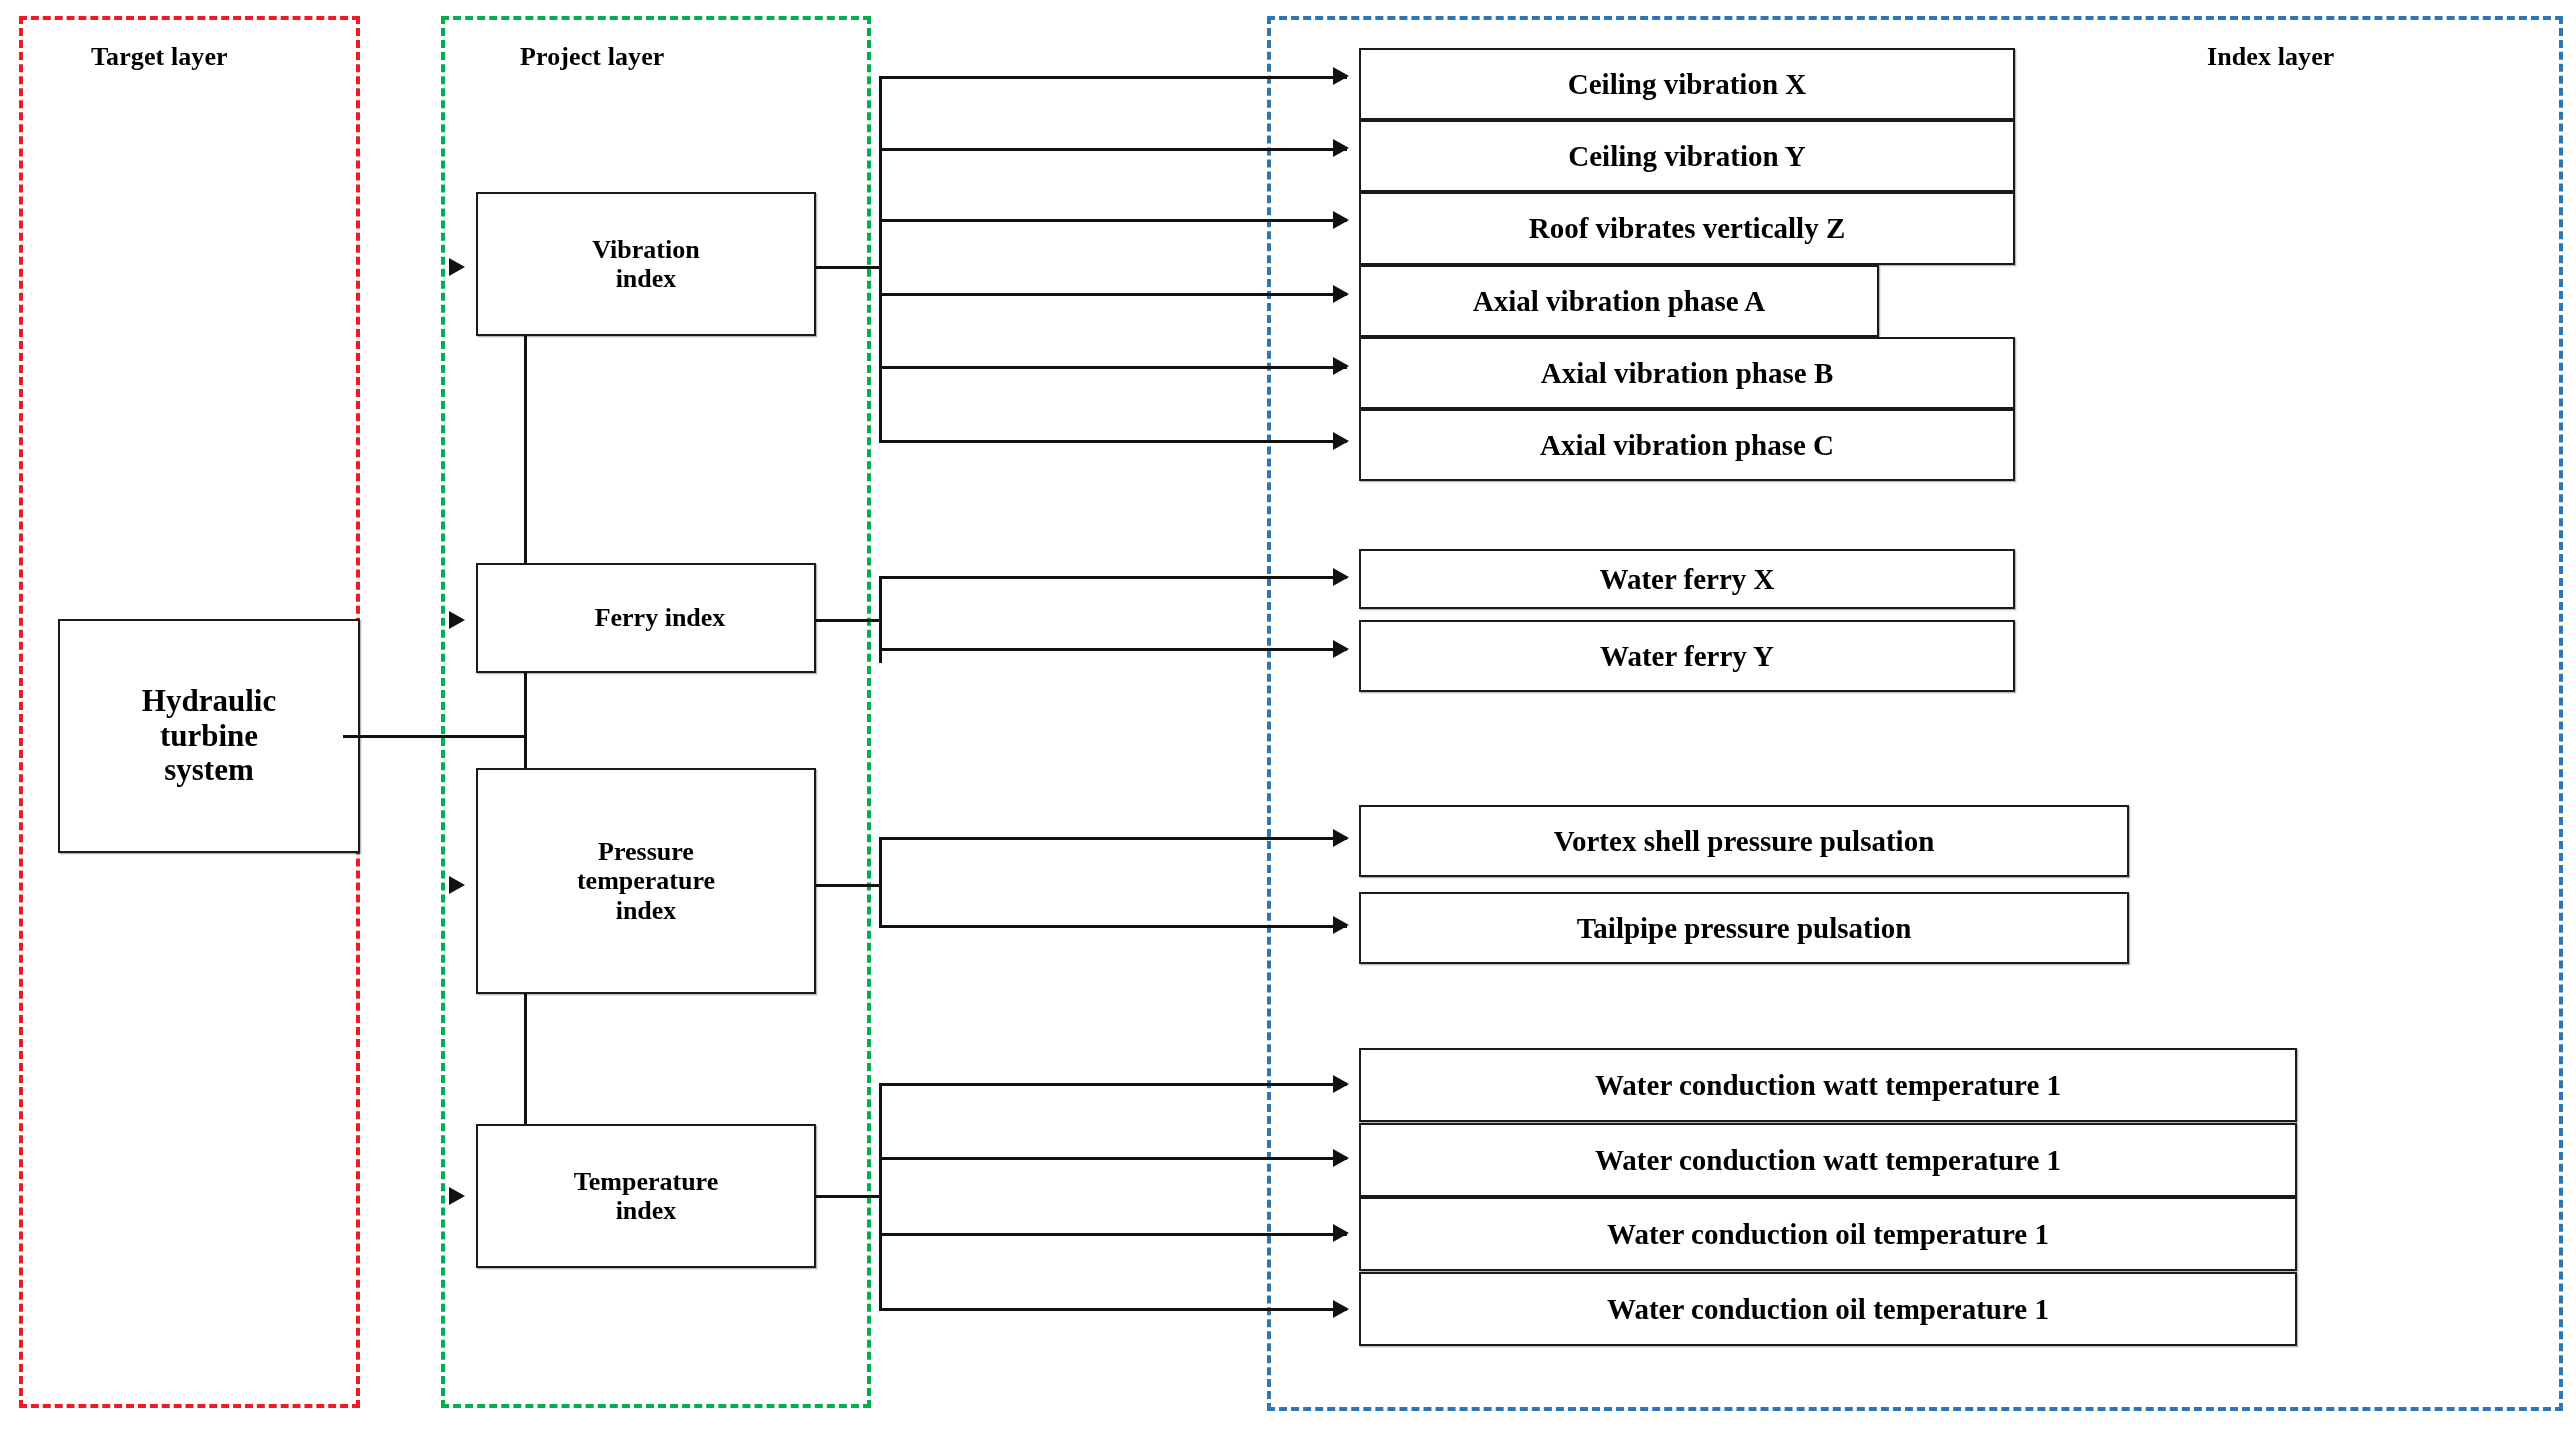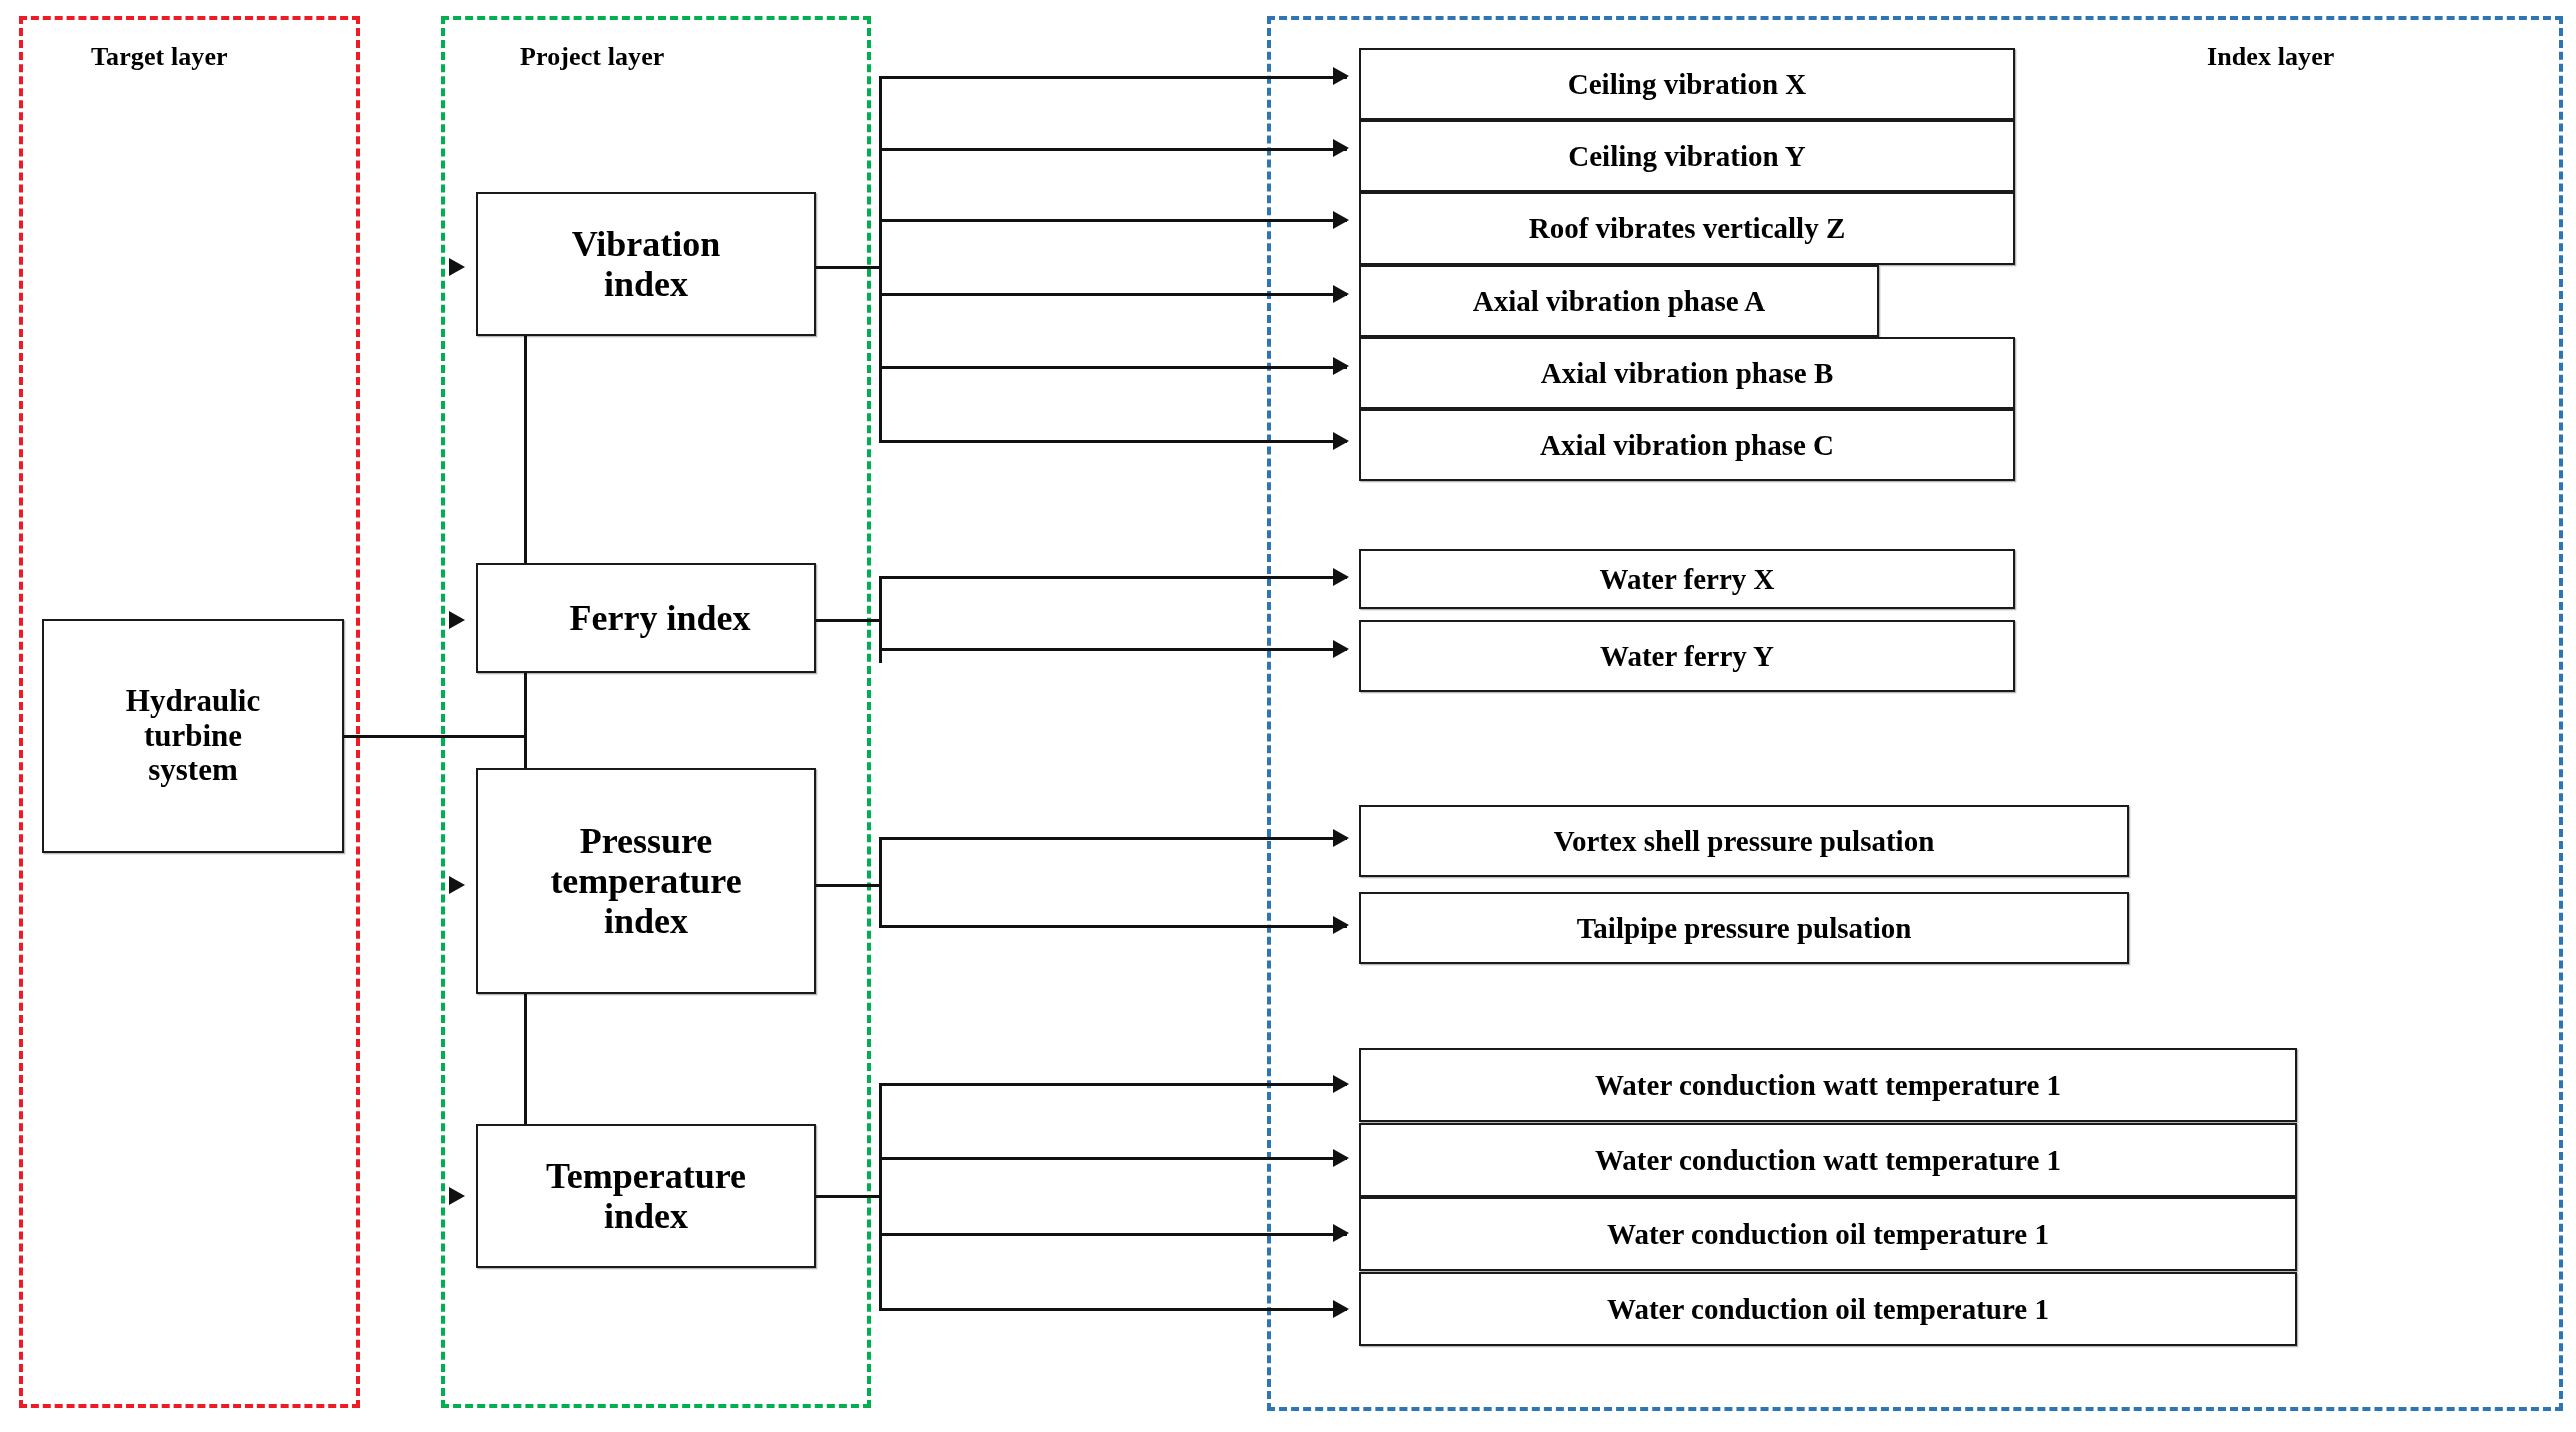--- a/index.html
+++ b/index.html
@@ -35,22 +35,22 @@
     background:#ffffff;
     display:flex;
     align-items:center;
     justify-content:center;
     text-align:center;
     font-weight:bold;
     color:#000;
     line-height:1.12;
     box-shadow:1.3px 1.3px 0 rgba(0,0,0,.28);
   }
-  .node.target{font-size:31px;}
-  .node.project{font-size:36px;}
+  .node.target{font-size:31px;margin-left:16px;}
+  .node.project{font-size:26px;}
   .node.index{font-size:29px;}
   
   .hline{position:absolute;background:#111;height:2.6px;}
   .vline{position:absolute;background:#111;width:2.6px;}
   .arrowhead{
     position:absolute;
     width:0;height:0;
     border-top:9.6px solid transparent;
     border-bottom:9.6px solid transparent;
     border-left:16.7px solid #111;

